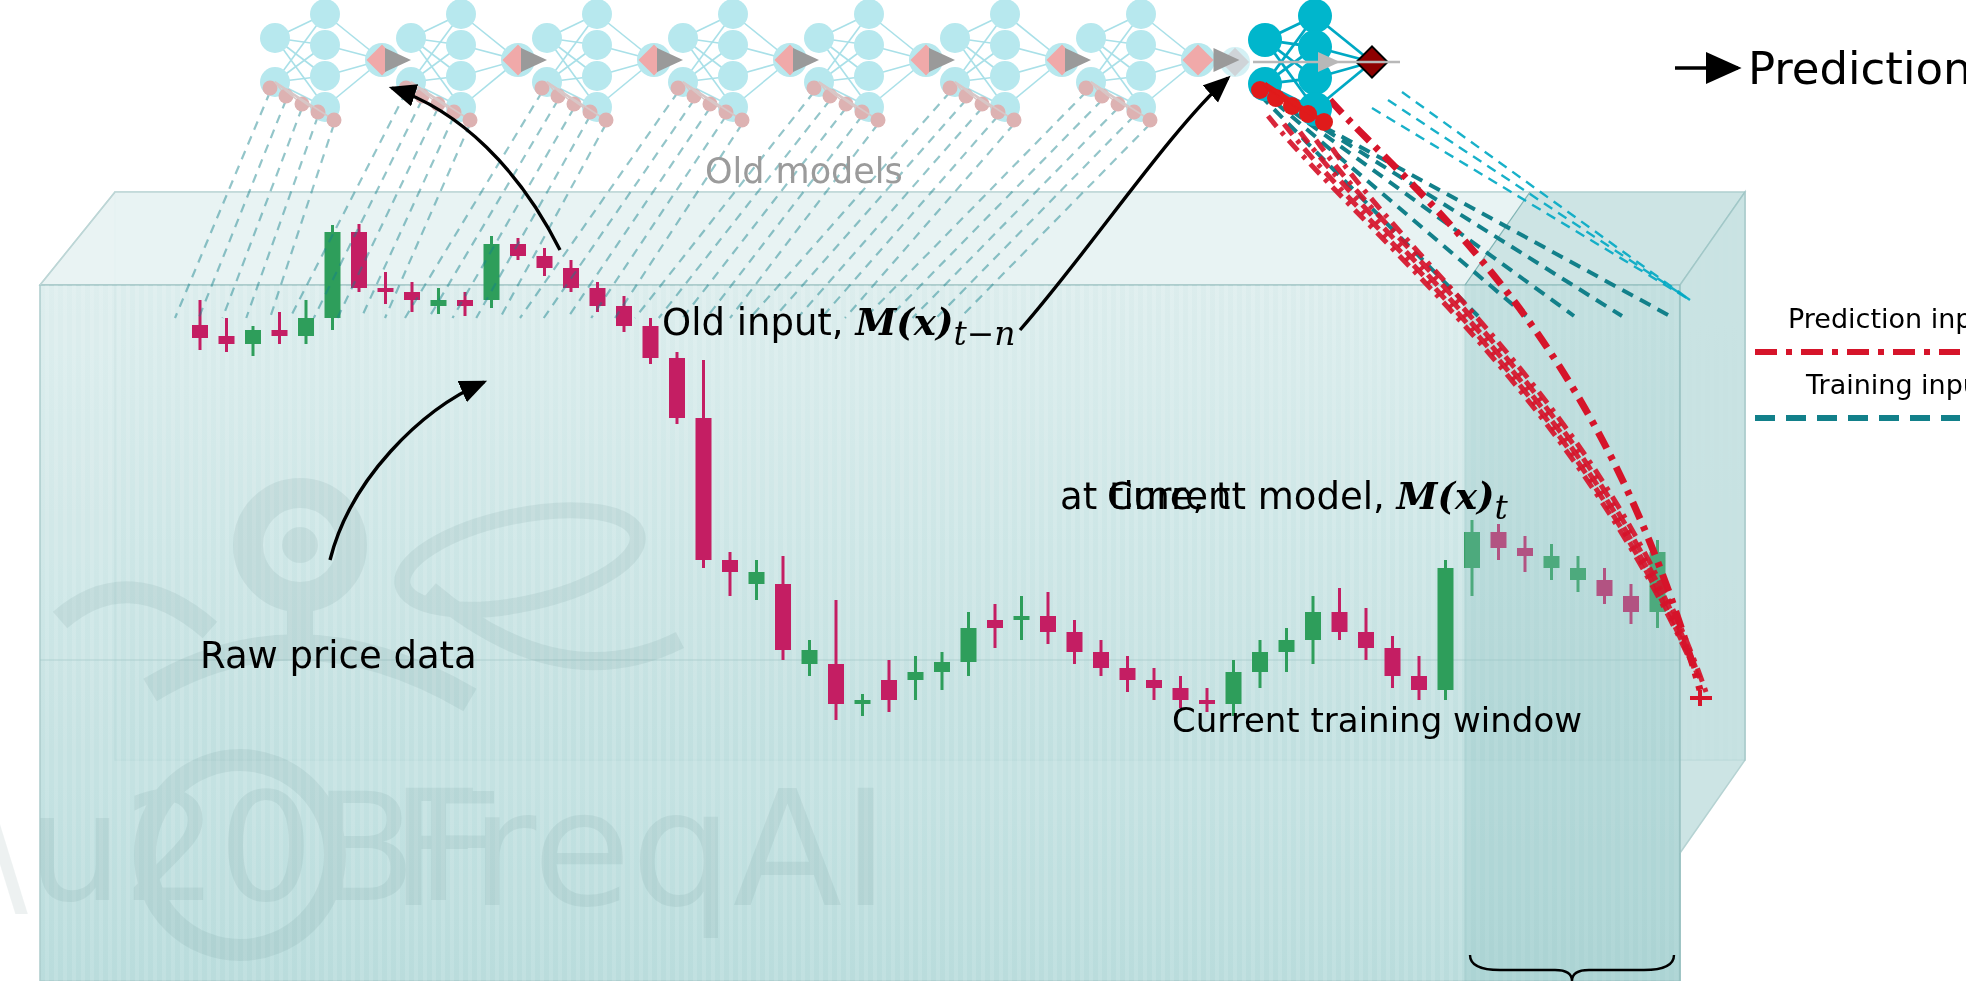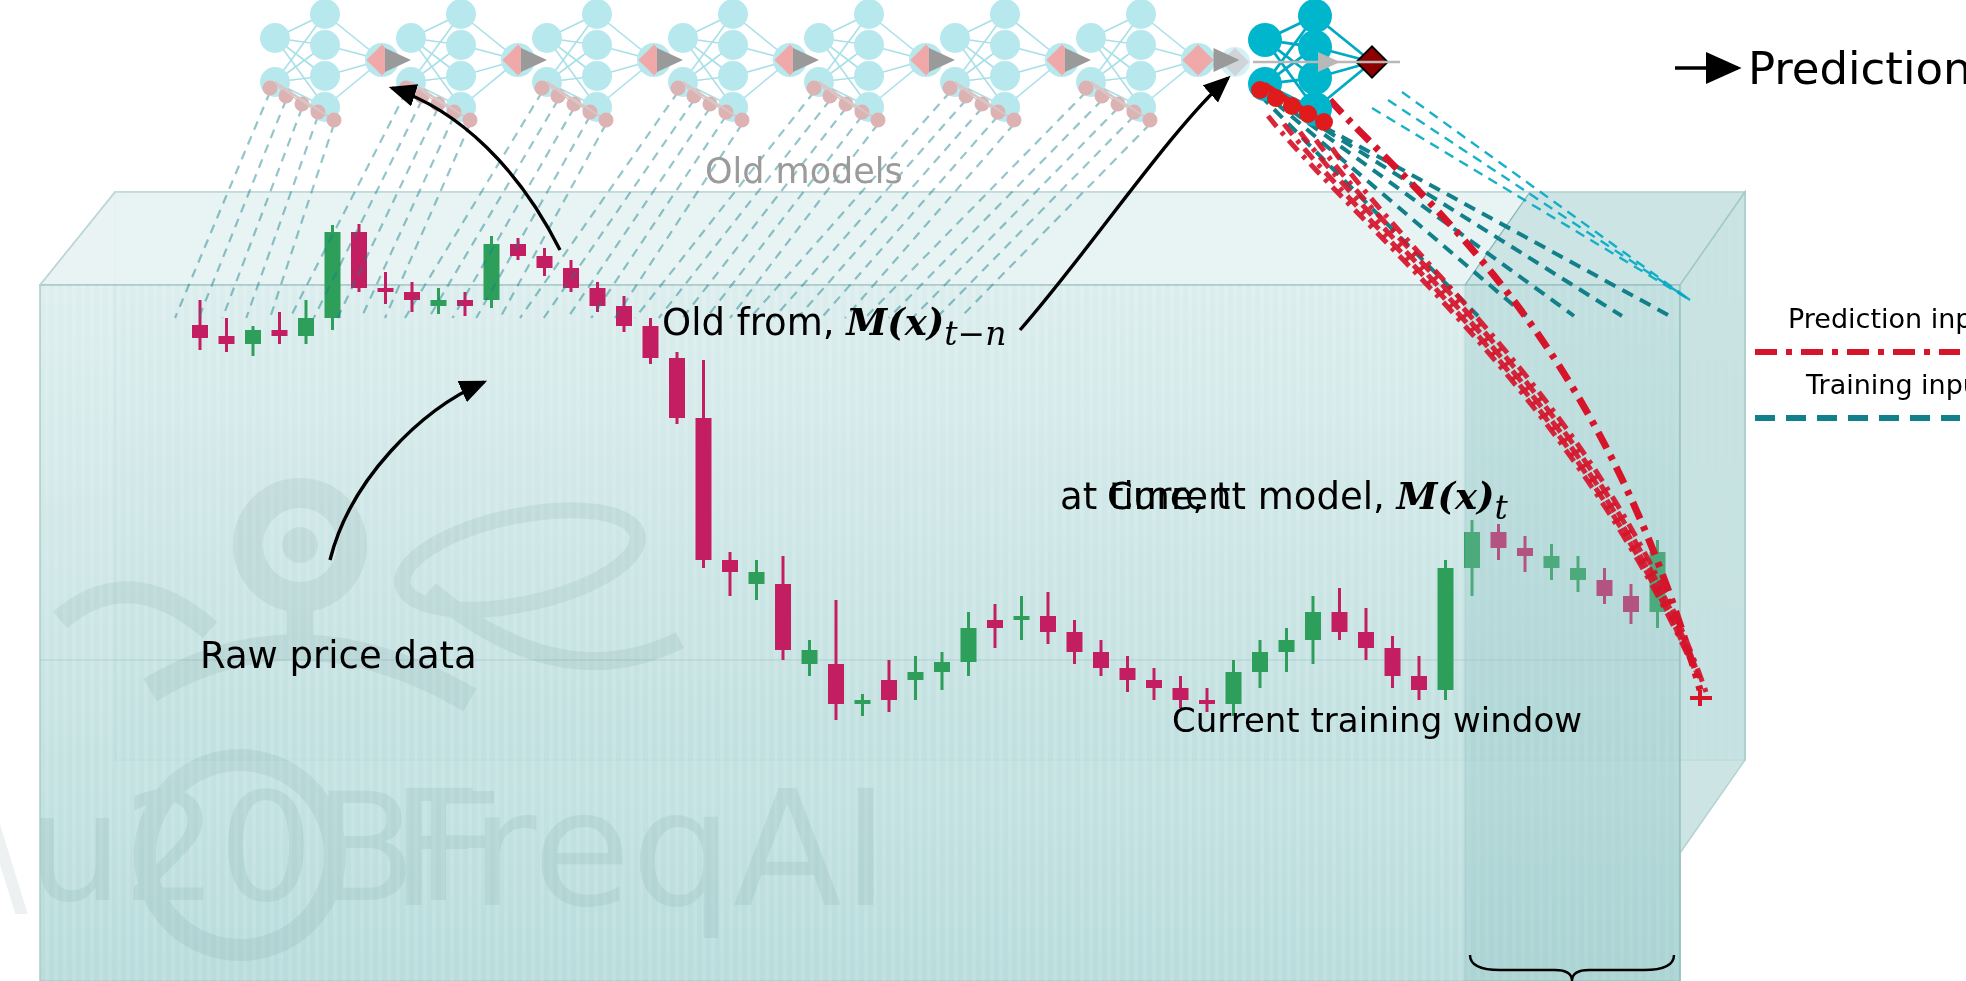--- a/index.html
+++ b/index.html
@@ -562,21 +562,21 @@
   </svg>
 
   <svg class="layer" viewBox="0 0 1966 981">
     <line x1="1755" y1="352" x2="1960" y2="352" stroke="#d6142a" stroke-width="6" stroke-dasharray="22 9 6 9" stroke-linecap="butt"></line>
     <line x1="1755" y1="418" x2="1960" y2="418" stroke="#12808a" stroke-width="6" stroke-dasharray="20 11" stroke-linecap="butt"></line>
   </svg>
 
   <div class="txt lbl-oldmodels" style="left:705px; top:115px;">Old models</div>
 
   <div class="txt lbl-annot" style="left:615px; top:253px;">
-    <span>Old from, </span><span class="mathit">M(x)</span><span class="mathsub">t−n</span>
+    <span>Old input, </span><span class="mathit">M(x)</span><span class="mathsub">t−n</span>
   </div>
 
   <div class="txt lbl-annot" style="left:1060px; top:427px;">
     <span>Current model, </span><span class="mathit">M(x)</span><span class="mathsub">t</span>
   </div>
   <div class="txt lbl-annot" style="left:200px; top:633px;">Raw price data</div>
 
   <div class="txt lbl-annot" style="left:1060px; top:474px;">at time, t</div>
 
   <div class="txt lbl-prediction" style="left:1748px; top:42px;">Prediction</div>

